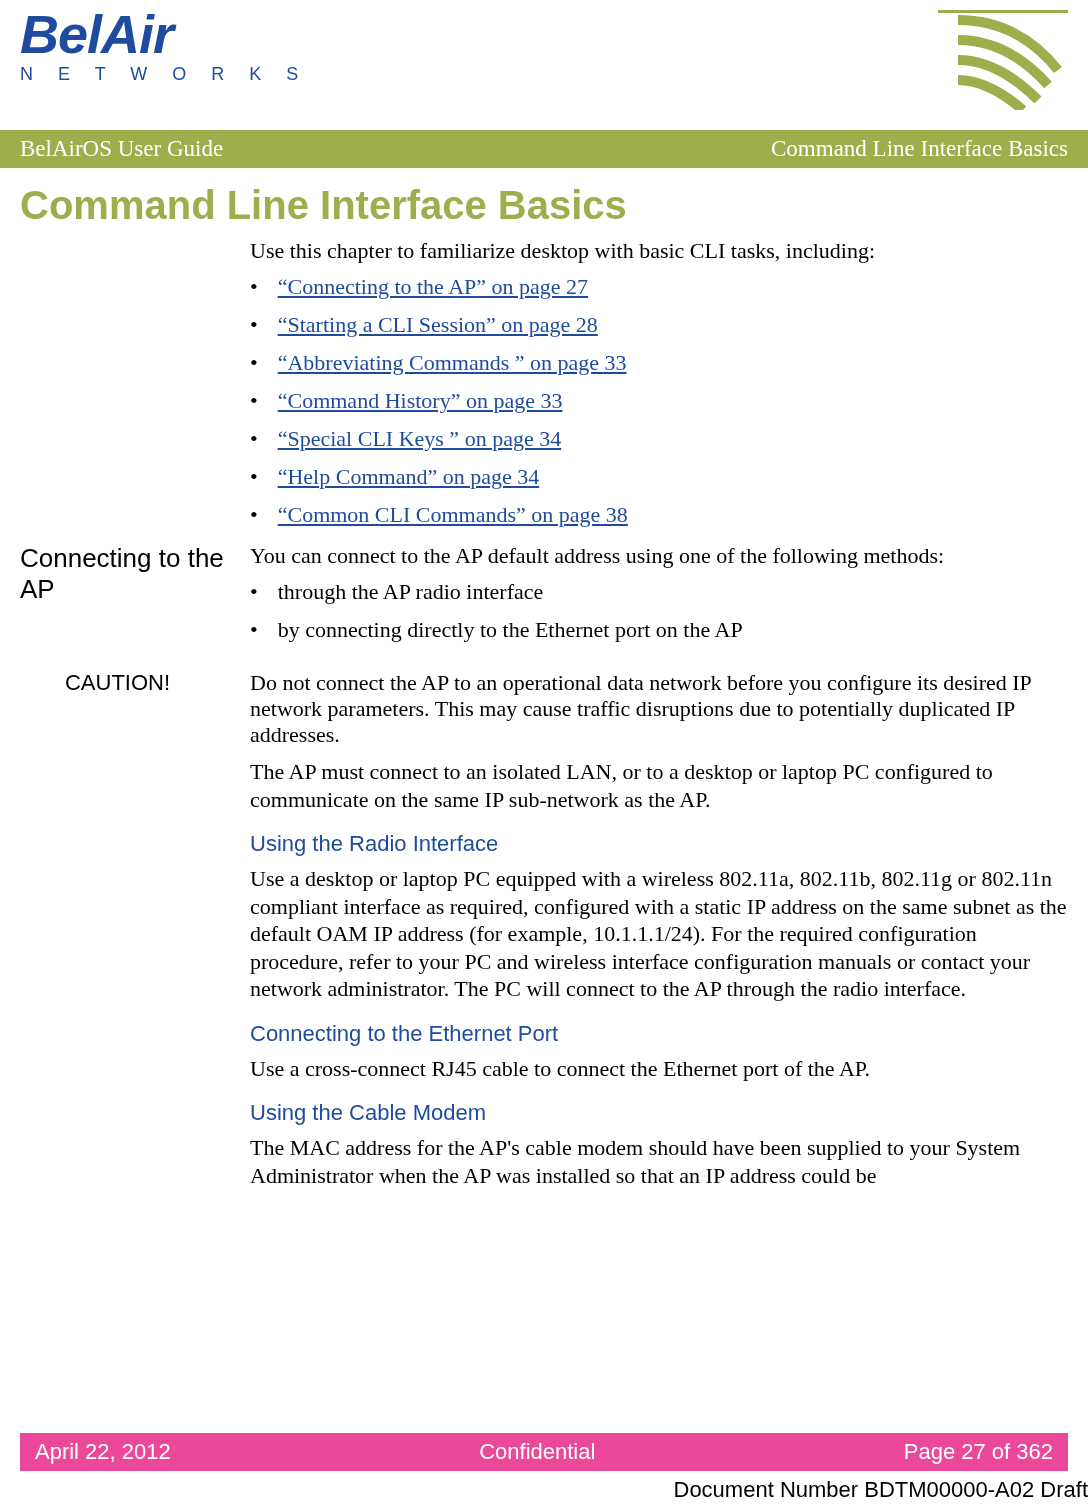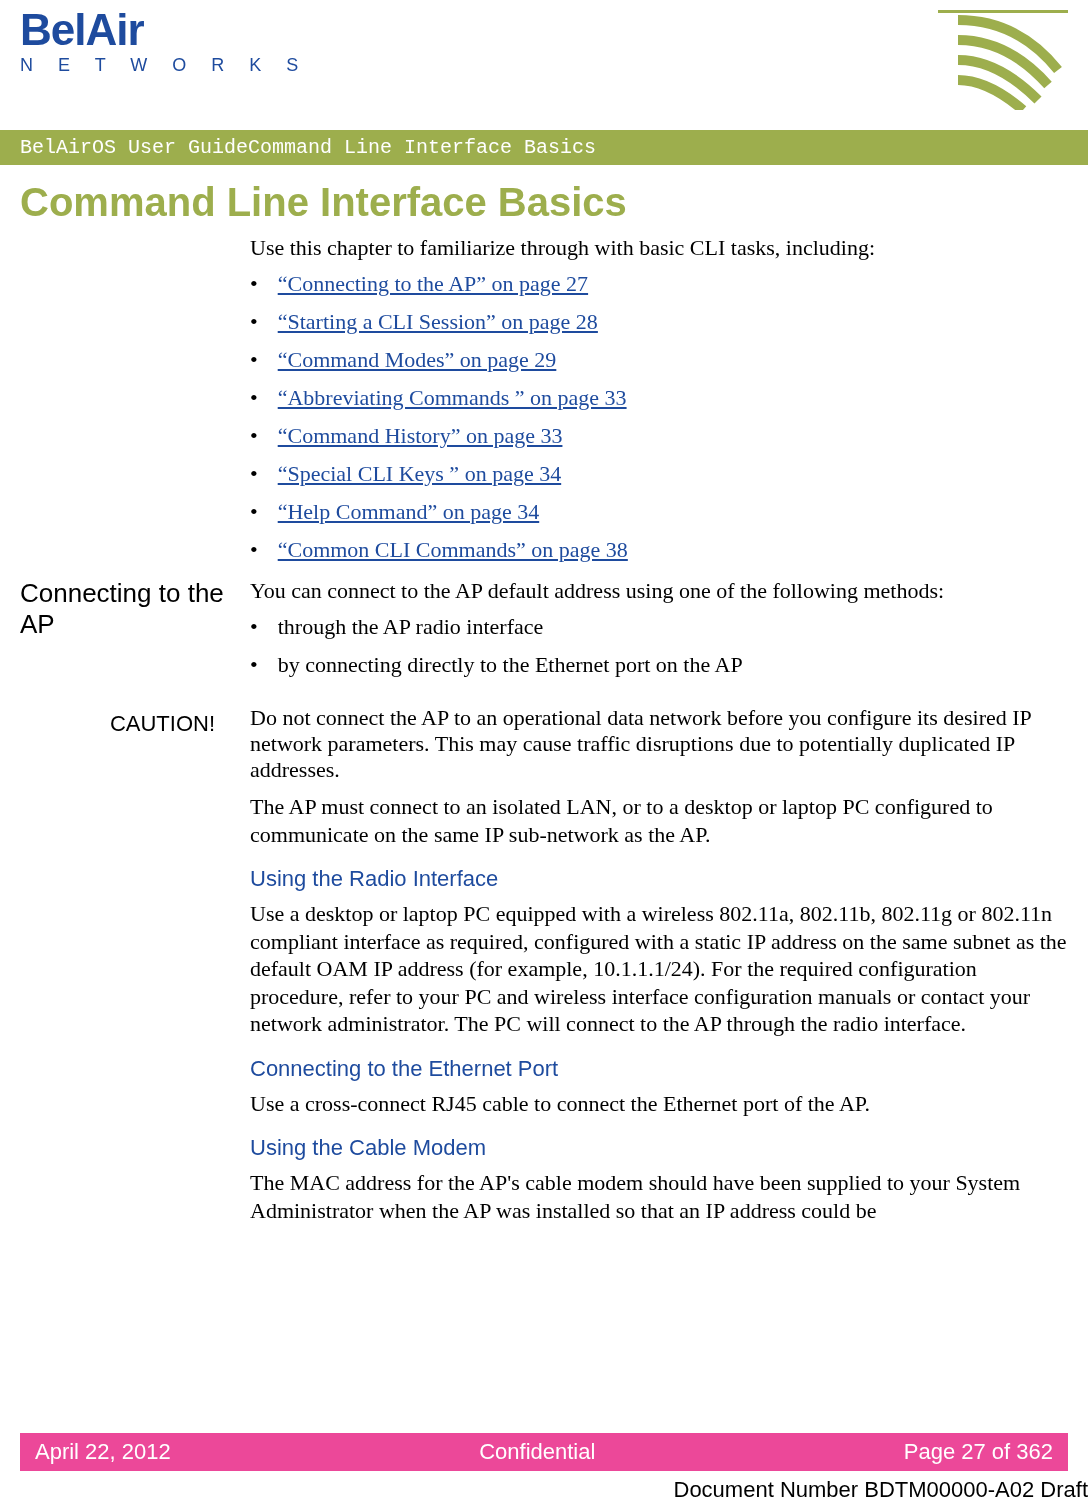--- a/index.html
+++ b/index.html
@@ -16,23 +16,24 @@
       align-items: flex-start;
       padding: 10px 20px 0 20px;
       height: 130px;
     }
     .logo-left {
       display: flex;
       flex-direction: column;
     }
     .logo-belair {
       font-family: 'Trebuchet MS', Arial, sans-serif;
-      font-size: 44px;
+      font-size: 54px;
       font-weight: bold;
       color: #1e4b9e;
+      font-style: italic;
       line-height: 0.9;
       letter-spacing: -1px;
     }
     .logo-networks {
       font-family: Arial, sans-serif;
       font-size: 18px;
       color: #1e4b9e;
       letter-spacing: 10px;
       margin-top: 5px;
     }
@@ -40,23 +41,23 @@
       width: 130px;
       height: 100px;
       position: relative;
     }
     .logo-right svg { width: 100%; height: 100%; }
     .title-bar {
       background: #9dae4d;
       color: #fff;
       padding: 6px 20px;
       display: flex;
-      justify-content: flex-start;
-      font-family: Liberation Mono, monospace;
-      font-size: 20px;
+      justify-content: space-between;
+      font-family: Liberation Serif, serif;
+      font-size: 23px;
     }
     .page-title {
       color: #9dae4d;
       font-family: 'Gill Sans', 'Trebuchet MS', sans-serif;
       font-size: 40px;
       padding: 15px 20px 10px 20px;
     }
     .content { padding: 0 20px; }
     .intro-text {
       margin-left: 230px;
@@ -87,24 +88,23 @@
     }
     .section-label {
       width: 230px;
       flex-shrink: 0;
       font-family: 'Gill Sans', 'Trebuchet MS', sans-serif;
       font-size: 26px;
       color: #000;
       font-weight: 500;
     }
     .section-label.right {
-      text-align: right;
+      text-align: center;
       padding-right: 35px;
       font-size: 22px;
-      margin-top: 6px;
     }
     .section-body {
       flex: 1;
       font-size: 22px;
     }
     .section-body p { margin-bottom: 10px; }
     .bullet-list { list-style: none; }
     .bullet-list li {
       display: flex;
       margin-bottom: 12px;
@@ -170,31 +170,28 @@
 
 <div class="title-bar">
   <span>BelAirOS User Guide</span>
   <span>Command Line Interface Basics</span>
 </div>
 
 <h1 class="page-title">Command Line Interface Basics</h1>
 
 <div class="content">
 
-  <p class="intro-text">Use this chapter to familiarize through with basic CLI tasks, including:</p>
+  <p class="intro-text">Use this chapter to familiarize desktop with basic CLI tasks, including:</p>
 
   <ul class="link-list">
     <li>
         <a href="#">“Connecting to the AP” on page 27</a>
       </li>
     <li>
         <a href="#">“Starting a CLI Session” on page 28</a>
-      </li>
-    <li>
-        <a href="#">“Command Modes” on page 29</a>
       </li>
     <li>
         <a href="#">“Abbreviating Commands ” on page 33</a>
       </li>
     <li>
         <a href="#">“Command History” on page 33</a>
       </li>
     <li>
         <a href="#">“Special CLI Keys ” on page 34</a>
       </li>

